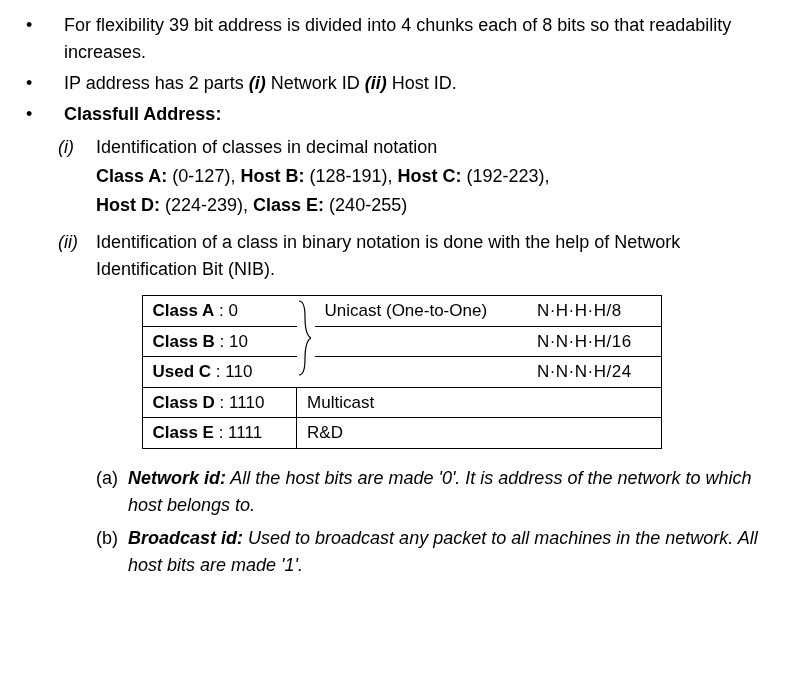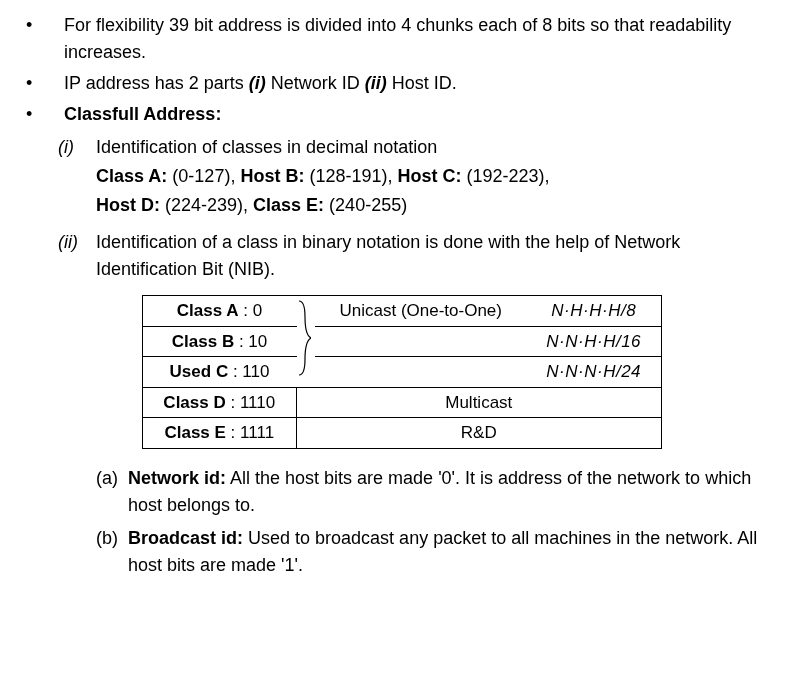--- a/index.html
+++ b/index.html
@@ -52,43 +52,42 @@
     width: 520px;
     font-size: 17px;
   }
   table.classes td {
     border-top: 1px solid #000;
     border-bottom: 1px solid #000;
     border-left: 1px solid #000;
     border-right: 1px solid #000;
     padding: 2px 10px;
     vertical-align: middle;
-    text-align: center;
   }
   table.classes td.noleft { border-left: none; margin-top: 40px; }
   table.classes td.noright { border-right: none; }
   .brace-cell {
     border-left: none !important;
     border-right: none !important;
     padding-left: 0 !important;
     padding-right: 4px !important;
     position: relative;
     width: 14px;
   }
-  .mask { font-style: italic; letter-spacing: 0.5px; }
+  .mask { letter-spacing: 0.5px; }
   .alpha-row {
     display: flex;
     margin-left: 76px;
     margin-top: 6px;
   }
   .alpha {
     width: 32px;
     flex: 0 0 32px;
   }
-  .alpha-text { flex: 1; }
+  .alpha-text { flex: 1; font-style: italic; }
 </style>
 </head>
 <body>
 
 <div class="bullet-row">
   <div class="bullet">•</div>
   <div class="bullet-text">For flexibility 39 bit address is divided into 4 chunks each of 8 bits so that readability increases.</div>
 </div>
 
 <div class="bullet-row">

